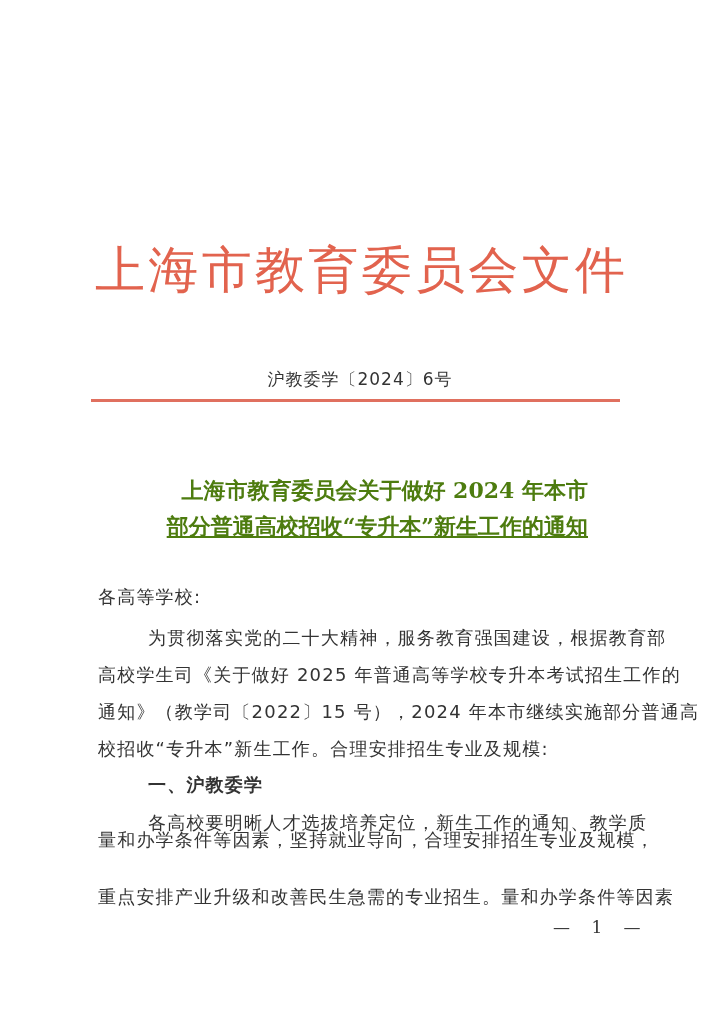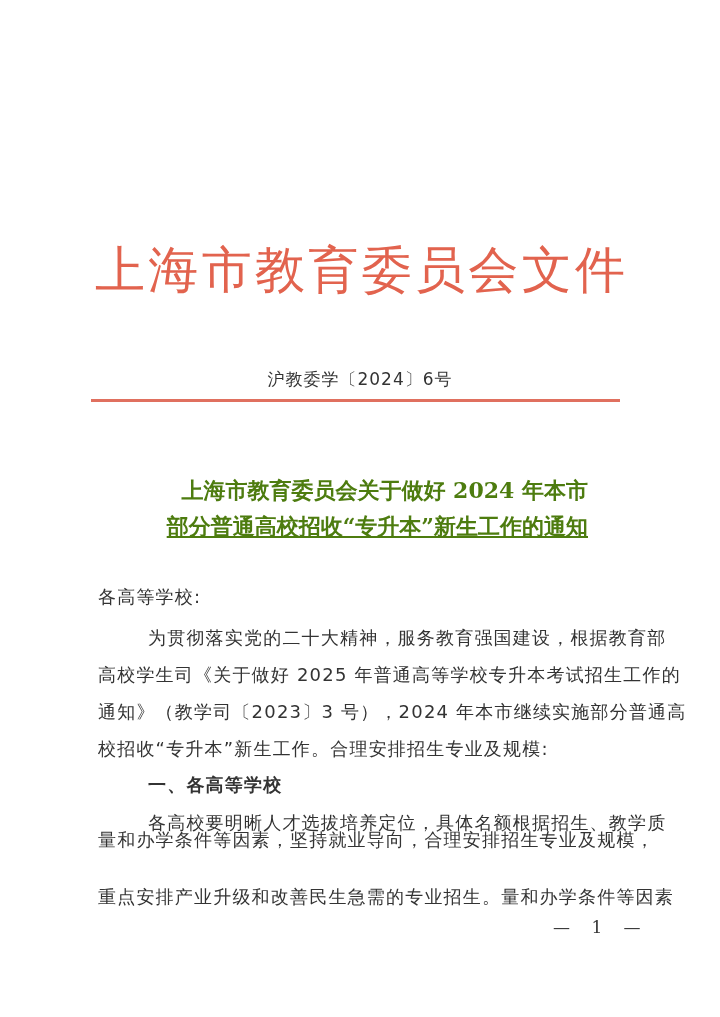--- a/index.html
+++ b/index.html
@@ -41,20 +41,20 @@
 
 <div class="doc-number">沪教委学〔2024〕6号</div>
 <div class="red-rule"></div>
 
 <div class="title l1">上海市教育委员会关于做好 2024 年本市</div>
 <div class="title l2">部分普通高校招收“专升本”新生工作的通知</div>
 
 <div class="body-line" style="top:585px">各高等学校:</div>
 <div class="body-line indent" style="top:626px">为贯彻落实党的二十大精神，服务教育强国建设，根据教育部</div>
 <div class="body-line" style="top:663px">高校学生司《关于做好 2025 年普通高等学校专升本考试招生工作的</div>
-<div class="body-line" style="top:700px">通知》（教学司〔2023〕3 号），2024 年本市继续实施部分普通高</div>
+<div class="body-line" style="top:700px">通知》（教学司〔2022〕15 号），2024 年本市继续实施部分普通高</div>
 <div class="body-line" style="top:737px">校招收“专升本”新生工作。合理安排招生专业及规模:</div>
-<div class="body-line indent section-head" style="top:773px">一、各高等学校</div>
-<div class="body-line indent" style="top:811px">各高校要明晰人才选拔培养定位，具体名额根据招生、教学质</div>
+<div class="body-line indent section-head" style="top:773px">一、沪教委学</div>
+<div class="body-line indent" style="top:811px">各高校要明晰人才选拔培养定位，新生工作的通知、教学质</div>
 <div class="body-line" style="top:828px">量和办学条件等因素，坚持就业导向，合理安排招生专业及规模，</div>
 <div class="body-line" style="top:885px">重点安排产业升级和改善民生急需的专业招生。量和办学条件等因素</div>
 
 <div class="page-number">— 1 —</div>
 
 </body></html>

